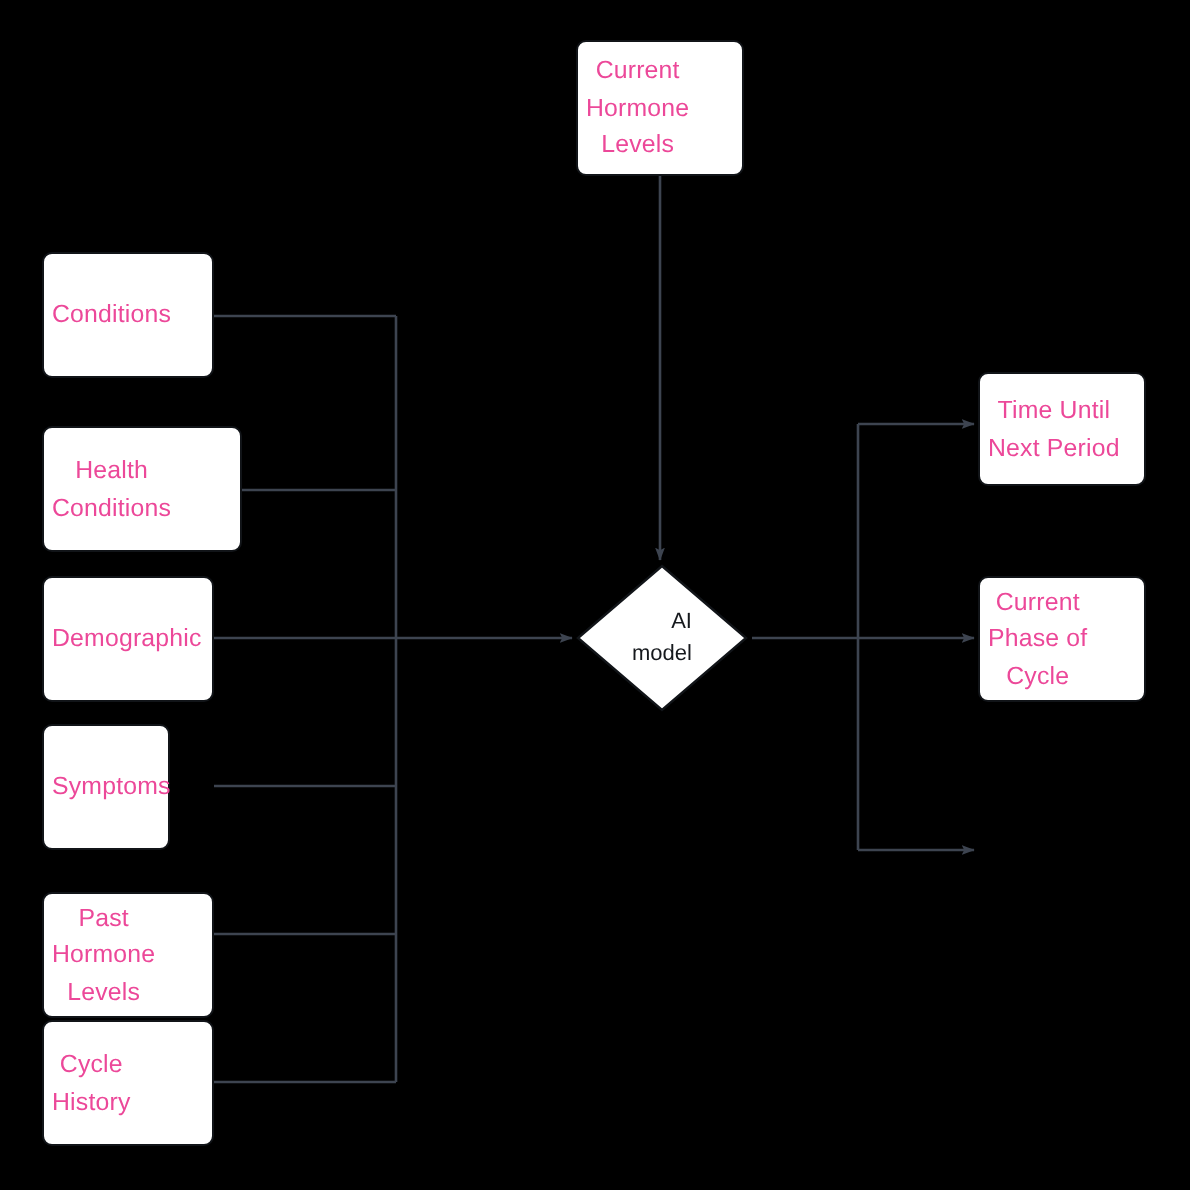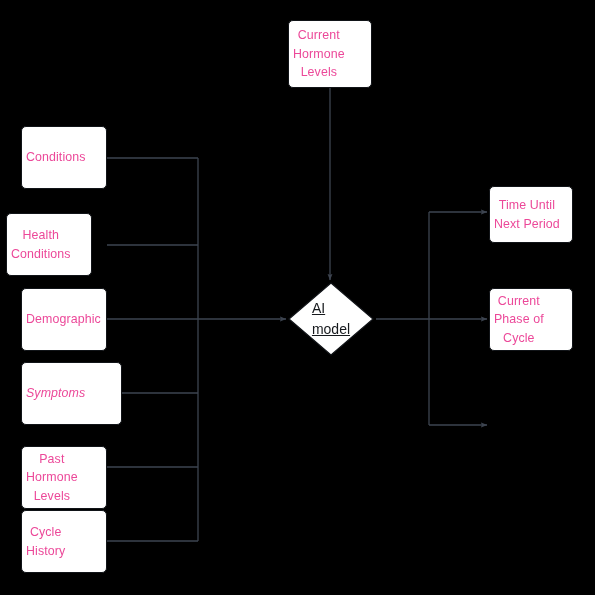--- a/index.html
+++ b/index.html
@@ -64,26 +64,25 @@
   }
   .decision-text {
     position: absolute;
     left: 0;
     top: 0;
     width: 100%;
     height: 100%;
     display: flex;
     align-items: center;
     justify-content: center;
-    text-align: left;
+    text-align: right;
     color: #16191d;
-    font-size: 14px;
+    font-size: 11px;
     line-height: 1.5;
     white-space: pre-line;
-    text-decoration: underline;
   }
 </style>
 </head>
 <body>
 
 <div id="diagram-canvas">
 
   <svg id="edges-layer" viewBox="0 0 595 595" width="595" height="595" xmlns="http://www.w3.org/2000/svg">
     <defs>
       <marker id="arrowhead" markerWidth="7" markerHeight="7" refX="6.2" refY="3" orient="auto" markerUnits="userSpaceOnUse">
@@ -117,30 +116,30 @@
   <div class="node" style="left:288px; top:20px; width:84px; height:68px;">
     <span class="node-label">Current
 Hormone
 Levels</span>
   </div>
 
   <div class="node" style="left:21px; top:126px; width:86px; height:63px;">
     <span class="node-label">Conditions</span>
   </div>
 
-  <div class="node" style="left:6px; top:213px; width:86px; height:63px;">
+  <div class="node" style="left:21px; top:213px; width:100px; height:63px;">
     <span class="node-label">Health
 Conditions</span>
   </div>
 
   <div class="node" style="left:21px; top:288px; width:86px; height:63px;">
     <span class="node-label">Demographic</span>
   </div>
 
-  <div class="node" style="left:21px; top:362px; width:101px; height:63px;font-style:italic;">
+  <div class="node" style="left:21px; top:362px; width:64px; height:63px;">
     <span class="node-label">Symptoms</span>
   </div>
 
   <div class="node" style="left:21px; top:436px; width:86px; height:63px;margin-top:10px;">
     <span class="node-label">Past
 Hormone
 Levels</span>
   </div>
 
   <div class="node" style="left:21px; top:510px; width:86px; height:63px;">

